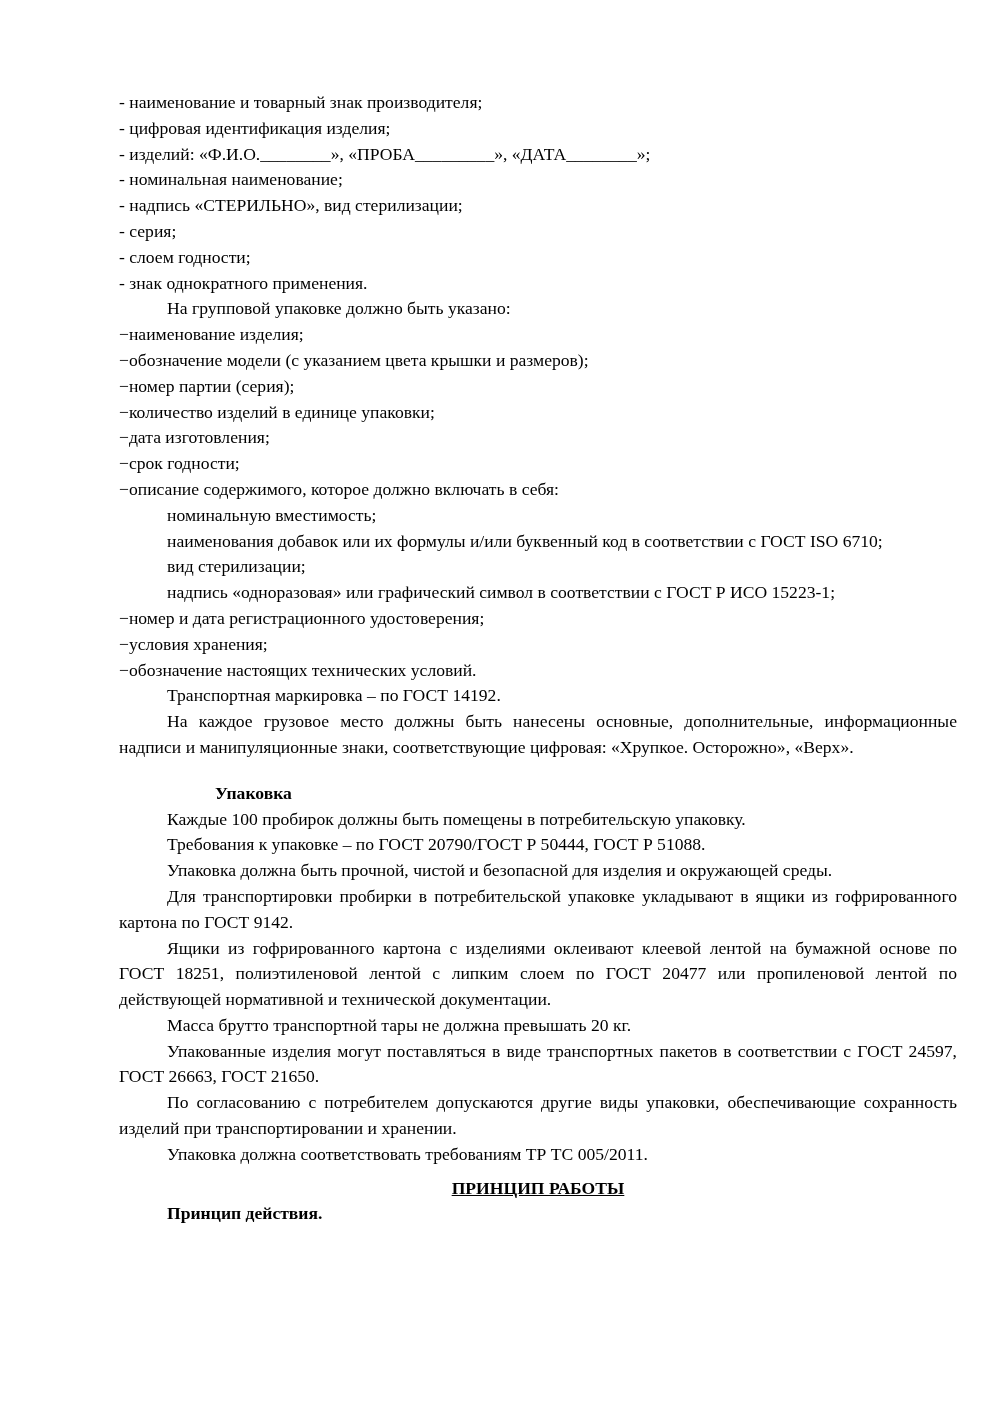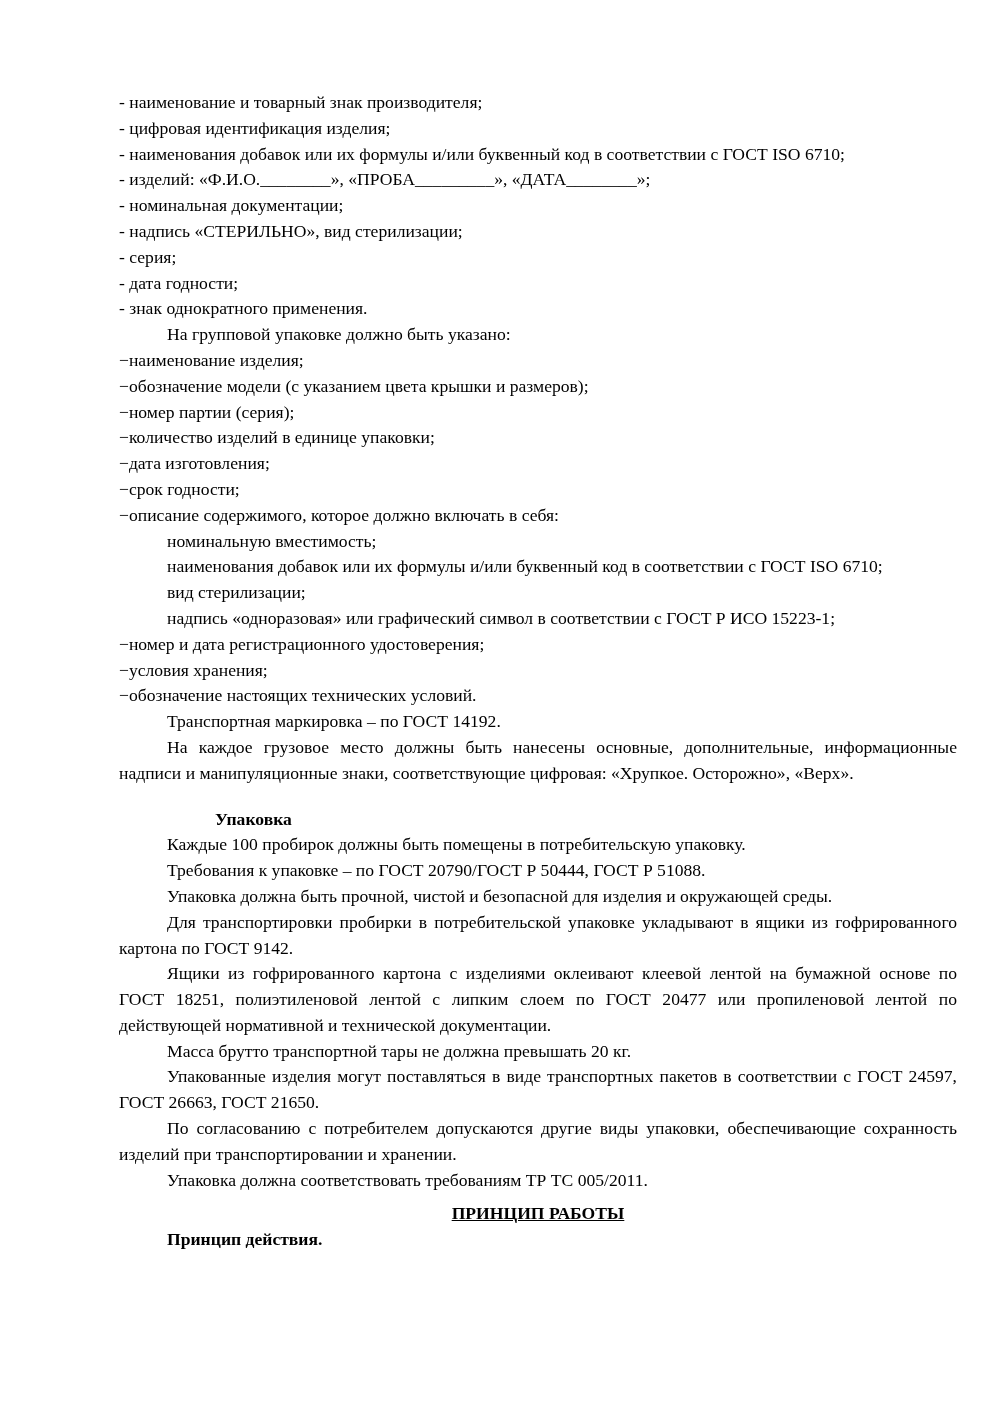--- a/index.html
+++ b/index.html
@@ -39,26 +39,25 @@
   
   .pb { font-weight: bold; text-align: justify; text-indent: 48px; }
 </style>
 </head>
 <body>
 
 <div class="page">
   <div class="content" id="doc-content">
       <p class="li">- наименование и товарный знак производителя;</p>
       <p class="li">- цифровая идентификация изделия;</p>
-      <p class="li">- наименования добавок или их формулы и/или буквенный код в соответствии с ГОСТ ISO 6710;</p>
       <p class="li">- изделий: «Ф.И.О.________», «ПРОБА_________», «ДАТА________»;</p>
-      <p class="li">- номинальная документации;</p>
+      <p class="li">- номинальная наименование;</p>
       <p class="li">- надпись «СТЕРИЛЬНО», вид стерилизации;</p>
       <p class="li">- серия;</p>
-      <p class="li">- дата годности;</p>
+      <p class="li">- слоем годности;</p>
       <p class="li">- знак однократного применения.</p>
       <p class="p">На групповой упаковке должно быть указано:</p>
       <p class="li">−наименование изделия;</p>
       <p class="li">−обозначение модели (с указанием цвета крышки и размеров);</p>
       <p class="li">−номер партии (серия);</p>
       <p class="li">−количество изделий в единице упаковки;</p>
       <p class="li">−дата изготовления;</p>
       <p class="li">−срок годности;</p>
       <p class="li">−описание содержимого, которое должно включать в себя:</p>
       <p class="p">номинальную вместимость;</p>

